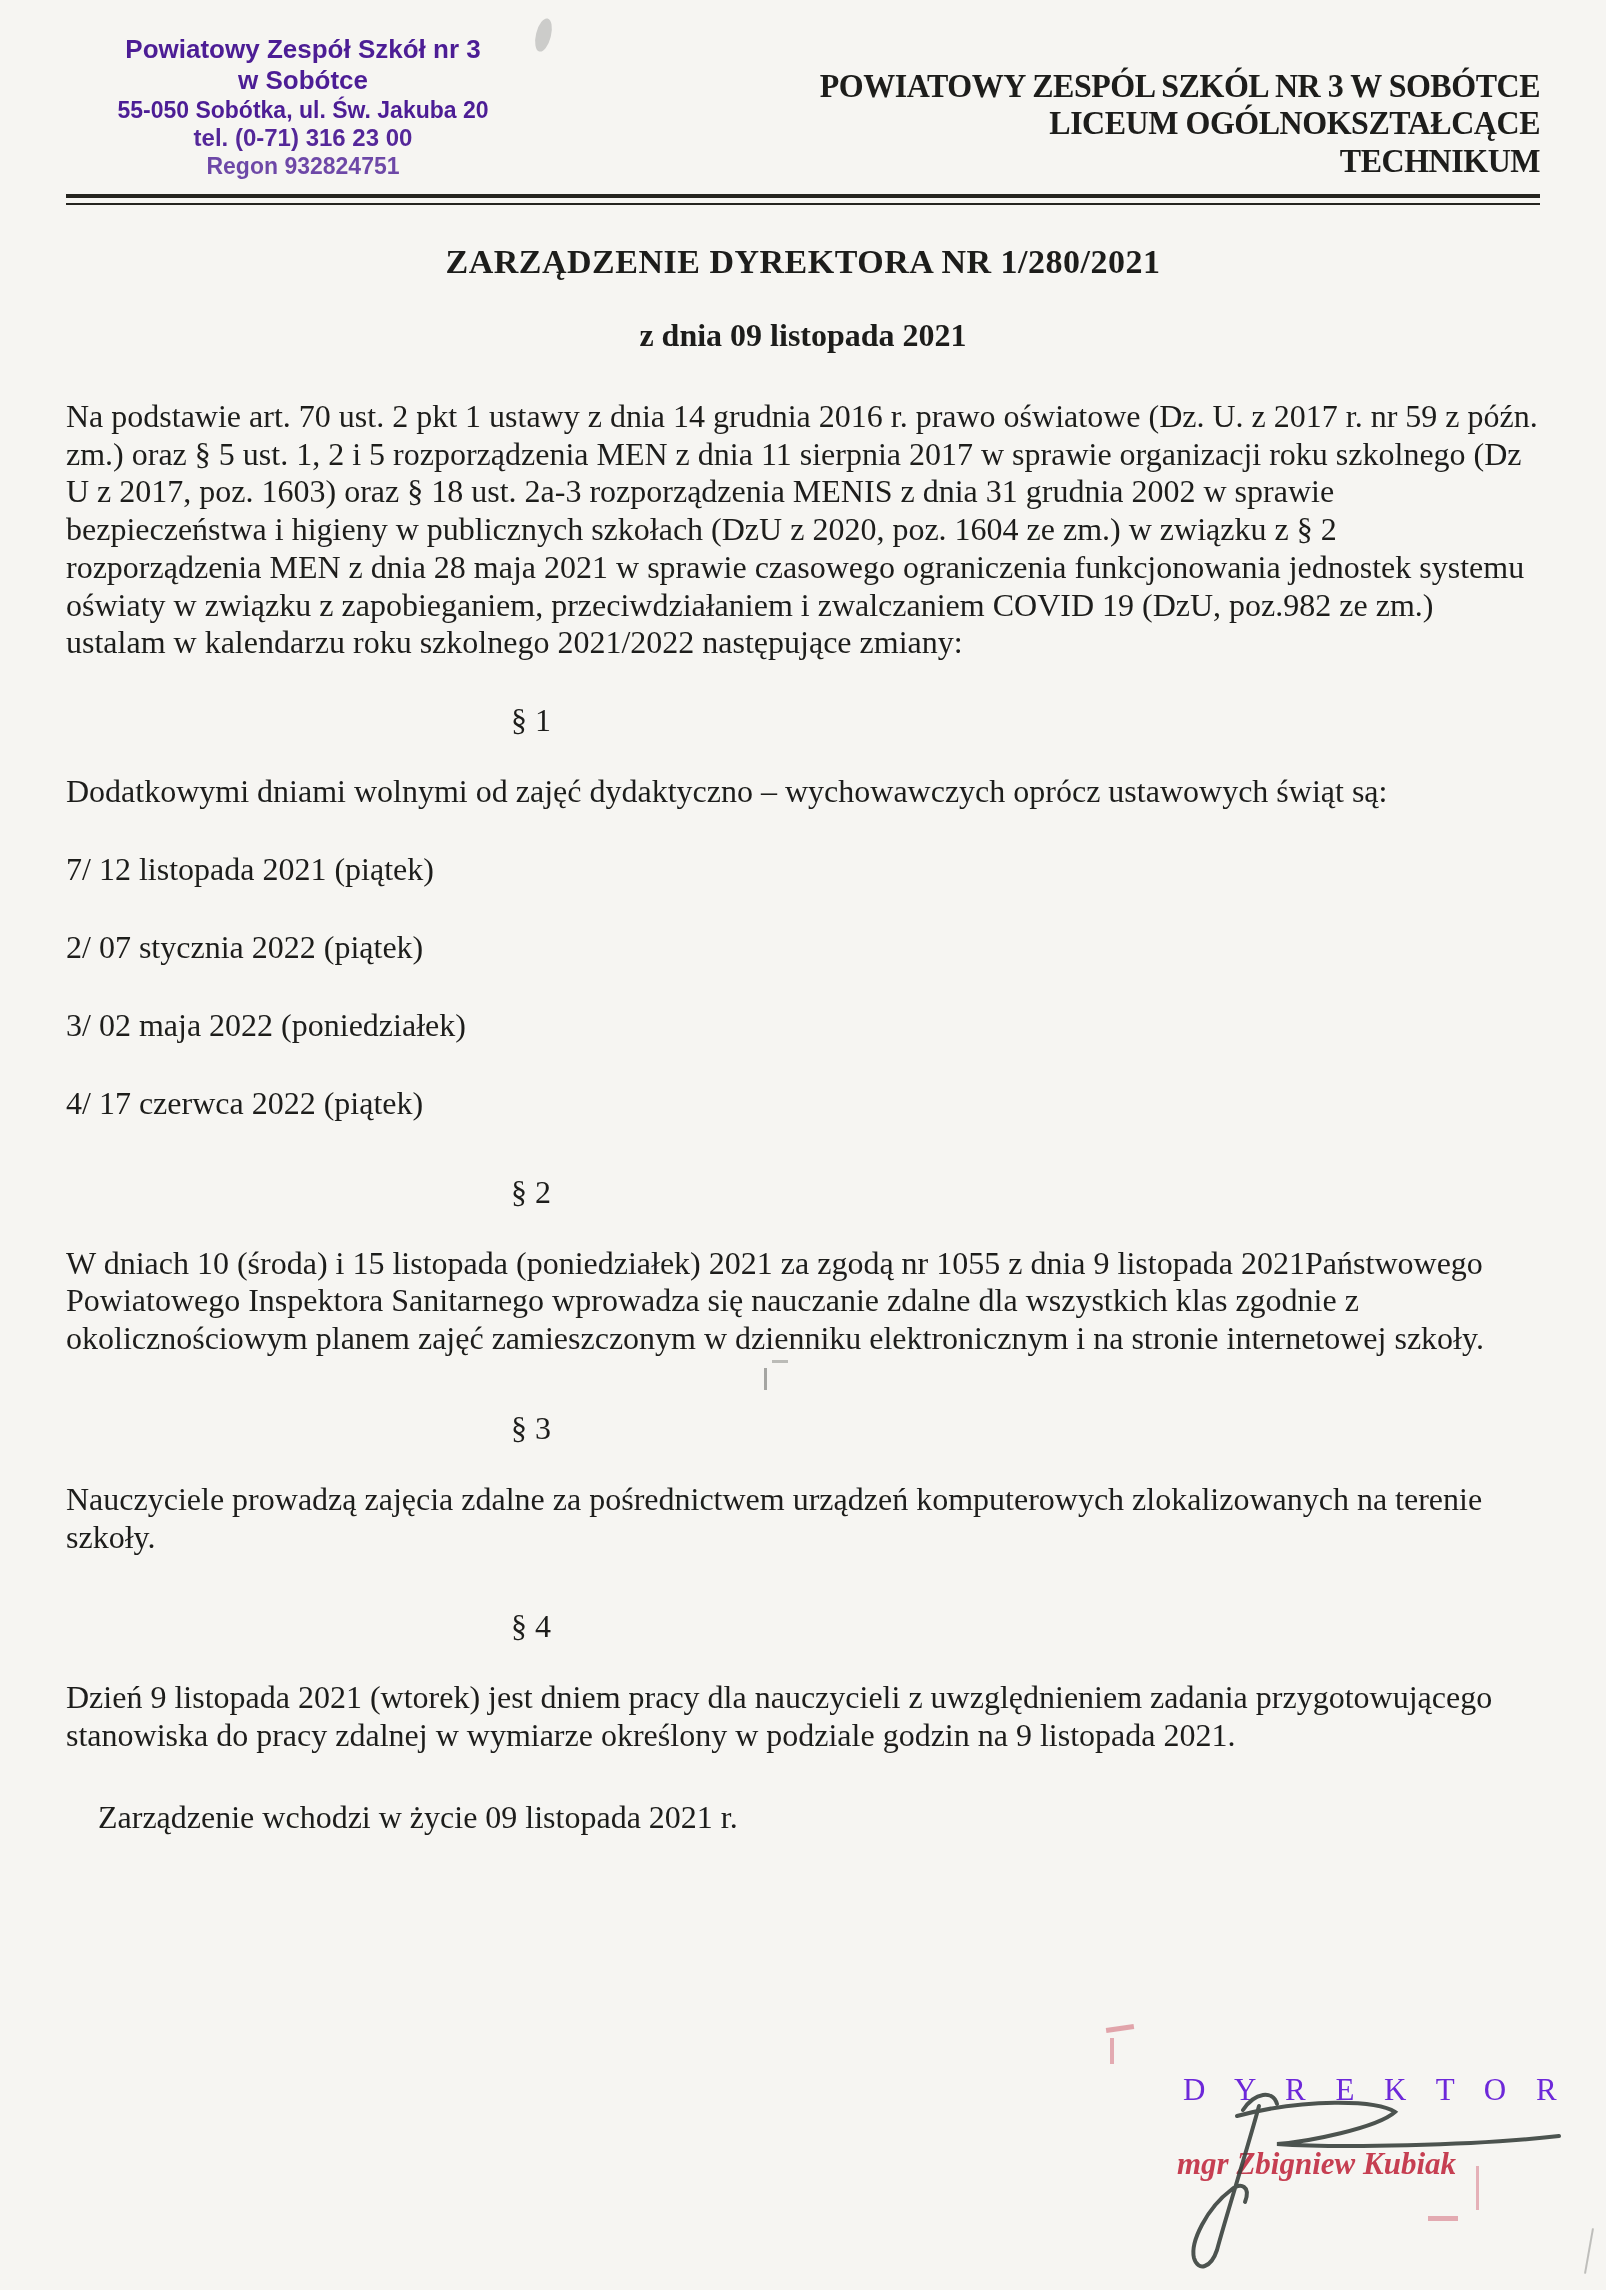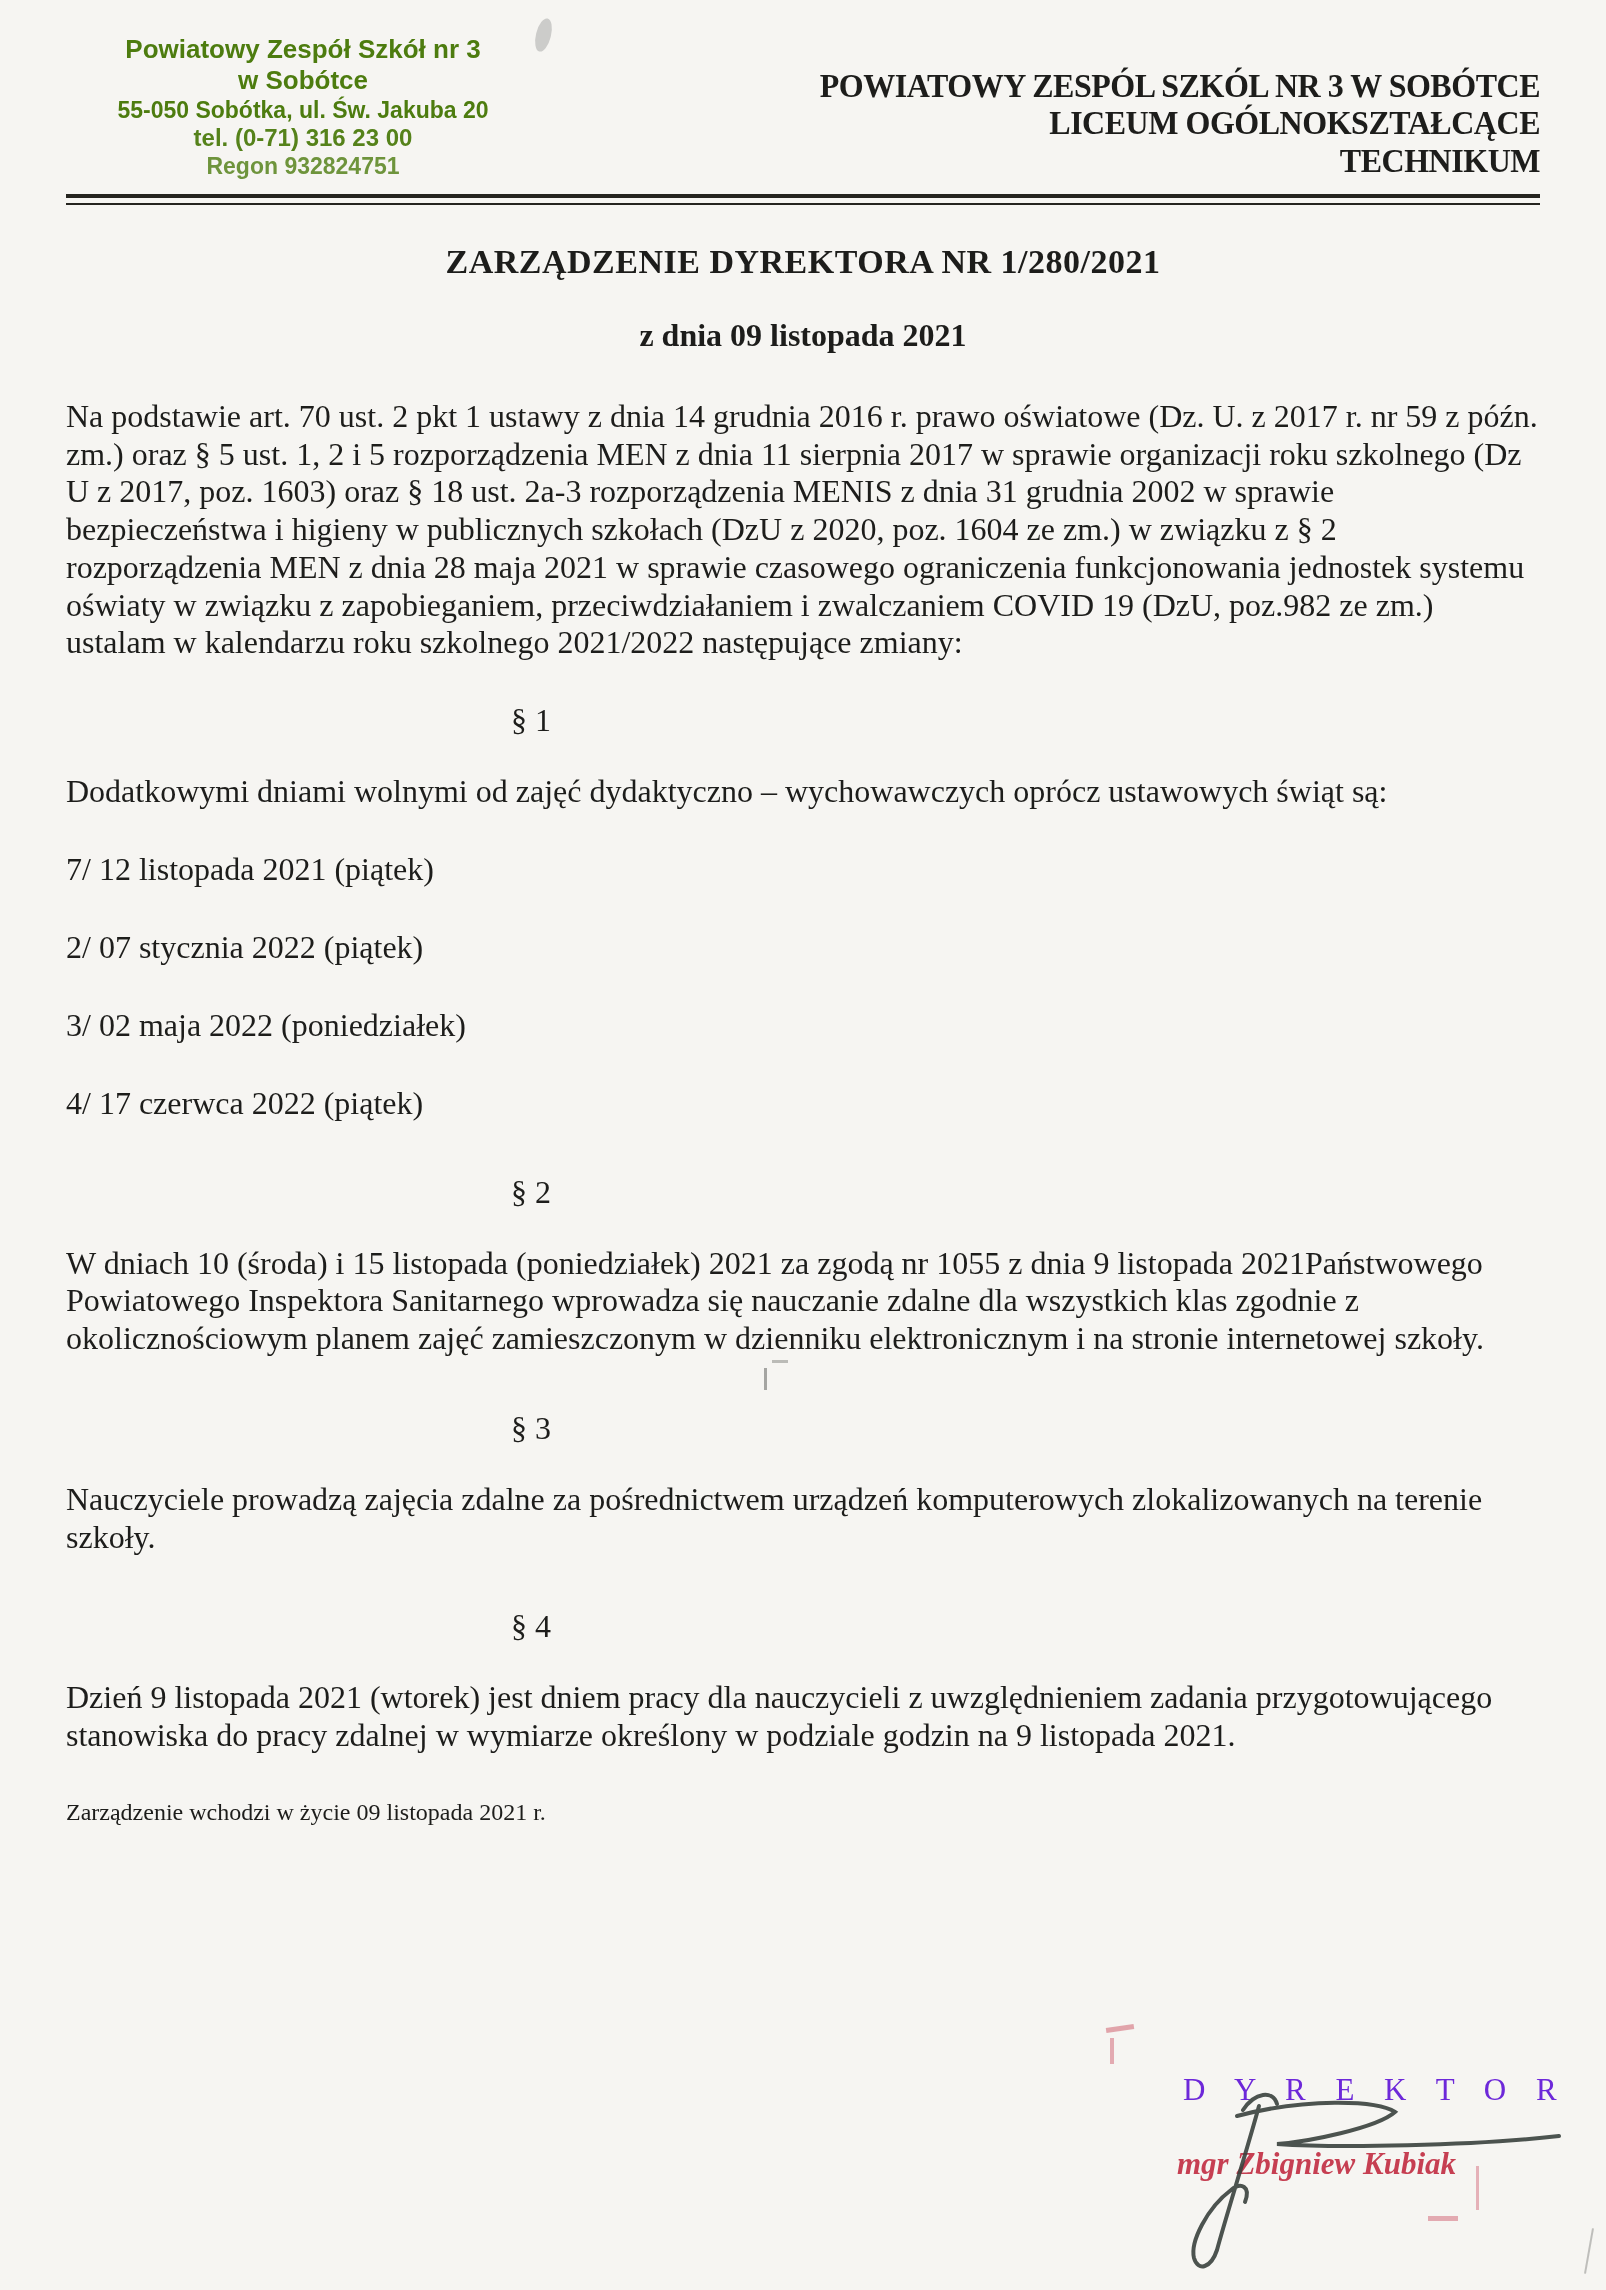--- a/index.html
+++ b/index.html
@@ -13,21 +13,21 @@
     color:#1d1d1b;
   }
   .content{padding:26px 66px 0 66px;}
 
   
   .header-row{display:flex;align-items:flex-start;}
   .stamp{
     margin-left:22px;margin-top:8px;
     width:430px;text-align:center;
     font-family:"Liberation Sans", sans-serif;
-    color:#4d7c0f;line-height:1.18;
+    color:#4c1d95;line-height:1.18;
   }
   .stamp .s1{font-weight:bold;font-size:26px;}
   .stamp .s2{font-weight:bold;font-size:26px;}
   .stamp .s3{font-weight:bold;font-size:23px;margin-top:2px;}
   .stamp .s4{font-weight:bold;font-size:24px;opacity:.95;}
   .stamp .s5{font-weight:bold;font-size:23px;opacity:.8;}
   .school-head{
     flex:1;text-align:right;padding-top:42px;
     font-weight:bold;font-size:33px;line-height:1.13;
     letter-spacing:-0.5px;
@@ -44,21 +44,21 @@
   .doc-date{margin-top:36px;text-align:center;font-weight:bold;font-size:32px;}
 
   
   .intro{margin-top:44px;text-align:left;font-size:32px;line-height:1.18;}
   .sec-head{margin-top:40px;width:930px;text-align:center;font-size:32px;}
   .lead{margin-top:34px;font-size:32px;line-height:1.18;}
   .day-list{margin-top:38px;font-size:32px;line-height:1.28;}
   .day-item{margin-bottom:37px;}
   .day-item:last-child{margin-bottom:0;}
   .body-par{margin-top:34px;font-size:32px;line-height:1.18;}
-  .closing{margin-top:44px;font-size:24px;}
+  .closing{margin-top:44px;font-size:32px;margin-left:32px;}
 
   
   .sig-block{position:absolute;left:1125px;top:2058px;width:460px;height:228px;}
   .sig-role{
     position:absolute;left:58px;top:14px;
     color:#6d28d9;font-weight:normal;font-size:31px;letter-spacing:11px;
   }
   .sig-name{
     position:absolute;left:52px;top:88px;
     color:#c63f52;font-weight:bold;font-style:italic;font-size:31px;

